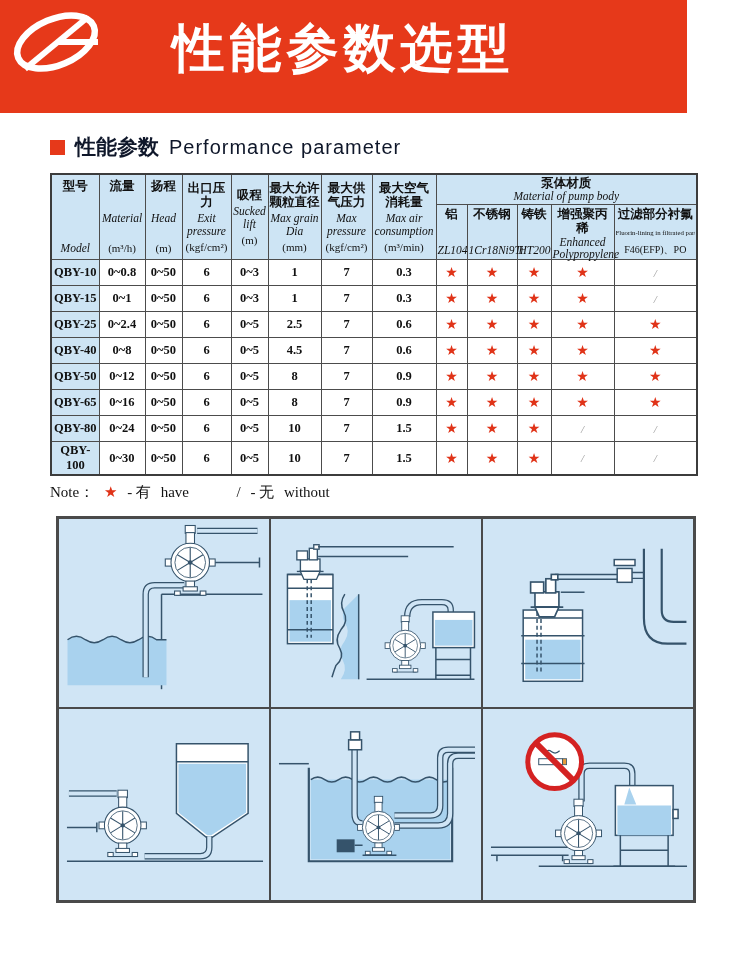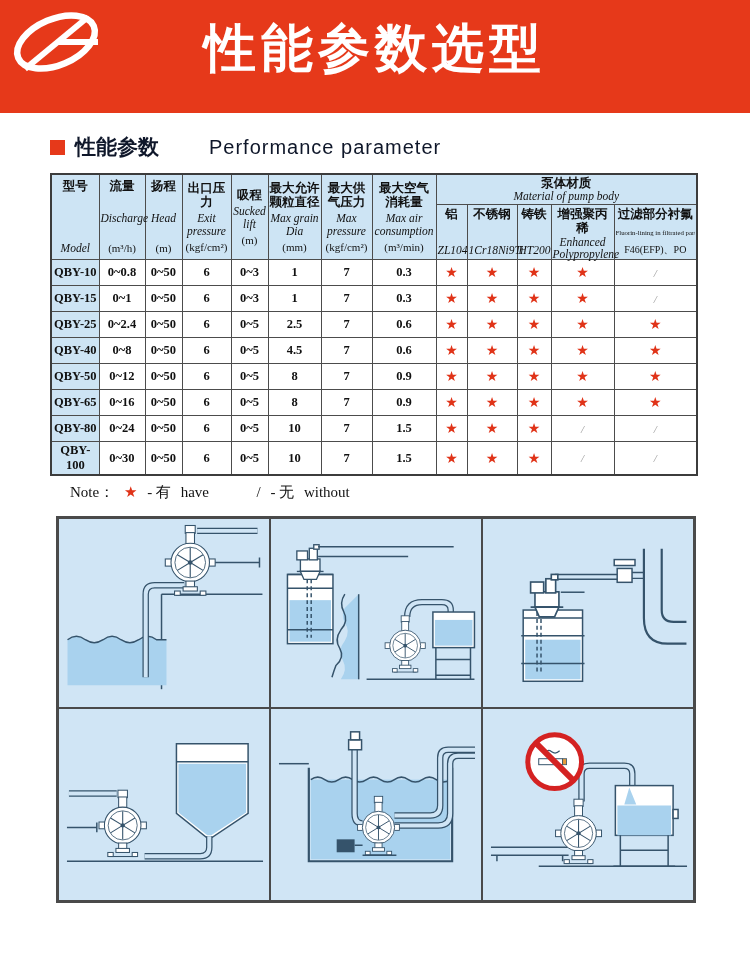--- a/index.html
+++ b/index.html
@@ -4,34 +4,34 @@
 <style>
   :root{
     --accent-red:#e6391a; --table-header-blue:#cde4f4; --diagram-bg:#d0e5f5;
     --water-blue:#a9d2ee; --line-blue:#35536b; --star-red:#e03318;
     --sign-red:#d42222; --border-dark:#4a4a4a;
   }
   html,body{margin:0;padding:0;}
   body{width:750px;height:955px;background:#fff;overflow:hidden;
        font-family:"Liberation Serif","DejaVu Serif",serif;color:#111;}
   
-  .banner{position:relative;width:750px;height:113px;background:var(--accent-red);}
+  .banner{position:relative;width:687px;height:113px;background:var(--accent-red);}
   .banner-title{position:absolute;left:0;right:0;top:14px;text-align:center;
     font-family:"DejaVu Sans","Liberation Sans",sans-serif;font-weight:900;
     font-size:52px;letter-spacing:5px;color:#fff;}
   .logo{position:absolute;left:8px;top:4px;}
   
   .content{padding:0 50px;}
   .sec-title{display:flex;align-items:center;gap:10px;
     font-family:"Liberation Sans","DejaVu Sans",sans-serif;color:#0f172a;}
   .sec-title.first{margin-top:20px;}
   .sec-title.second{margin-top:24px;padding-left:12px;}
   .bullet{width:15px;height:15px;background:var(--accent-red);flex:0 0 auto;}
   .sec-zh{font-size:21px;font-weight:700;}
-  .sec-en{font-size:20px;letter-spacing:1px;margin-left:40px;}
+  .sec-en{font-size:20px;letter-spacing:1px;}
   .sec-title.second .sec-zh{font-size:22px;font-weight:700;letter-spacing:2px;}
   .sec-title.second .sec-en{font-size:22px;font-weight:600;letter-spacing:1px;}
   
   table.perf{border-collapse:collapse;margin-top:12px;width:646px;table-layout:fixed;
     border:2px solid #3c3c3c;font-size:12px;}
   table.perf th,table.perf td{border:1px solid #4c4c4c;text-align:center;padding:1px 1px;}
   thead th{background:var(--table-header-blue);font-weight:400;}
   .hz{font-weight:700;font-size:12.5px;display:block;line-height:1.15;}
   .he{font-size:11.5px;display:block;line-height:1.1;font-style:italic;}
   .hu{font-size:11px;display:block;line-height:1.15;}
@@ -39,21 +39,21 @@
   .hstack.center{justify-content:center;gap:3px;}
   .mstack{display:flex;flex-direction:column;justify-content:space-between;height:50px;padding:1px 0;}
   .grp{line-height:1.25;border-radius:9px;}
   .tiny{font-size:6.8px;display:block;white-space:nowrap;overflow:hidden;}
   .sub{font-size:10px;display:block;}
   tbody td{height:23px;font-weight:700;font-size:12.5px;}
   td.model-cell{background:var(--table-header-blue);}
   td.star-cell{color:var(--star-red);font-size:14px;font-weight:400;}
   td.slash-cell{color:#999;font-style:italic;font-size:11px;font-weight:400;}
   
-  .note{margin-top:7px;font-size:15px;margin-left:20px;}
+  .note{margin-top:7px;font-size:15px;}
   .note .star{color:var(--star-red);font-size:15px;}
   .note .seg{margin-right:6px;}
   .note .gap{display:inline-block;width:34px;}
   
   .install-grid{margin-top:14px;margin-left:6px;width:636px;display:grid;
     grid-template-columns:212px 212px 212px;grid-template-rows:190px 193px;
     border:2px solid var(--border-dark);}
   .cell{background:var(--diagram-bg);border:1px solid var(--border-dark);overflow:hidden;}
   .cell svg{display:block;width:100%;height:100%;}
   
@@ -141,21 +141,21 @@
       <tr>
         <th rowspan="2">
           <span class="hstack">
               <span class="hz">型号</span>
               <span class="he">Model</span>
             </span>
           </th>
         <th rowspan="2">
           <span class="hstack">
               <span class="hz">流量</span>
-              <span class="he">Discharge</span>
+              <span class="he">Material</span>
               <span class="hu">(m³/h)</span>
             </span>
           </th>
         <th rowspan="2">
           <span class="hstack">
               <span class="hz">扬程</span>
               <span class="he">Head</span>
               <span class="hu">(m)</span>
             </span>
           </th>

